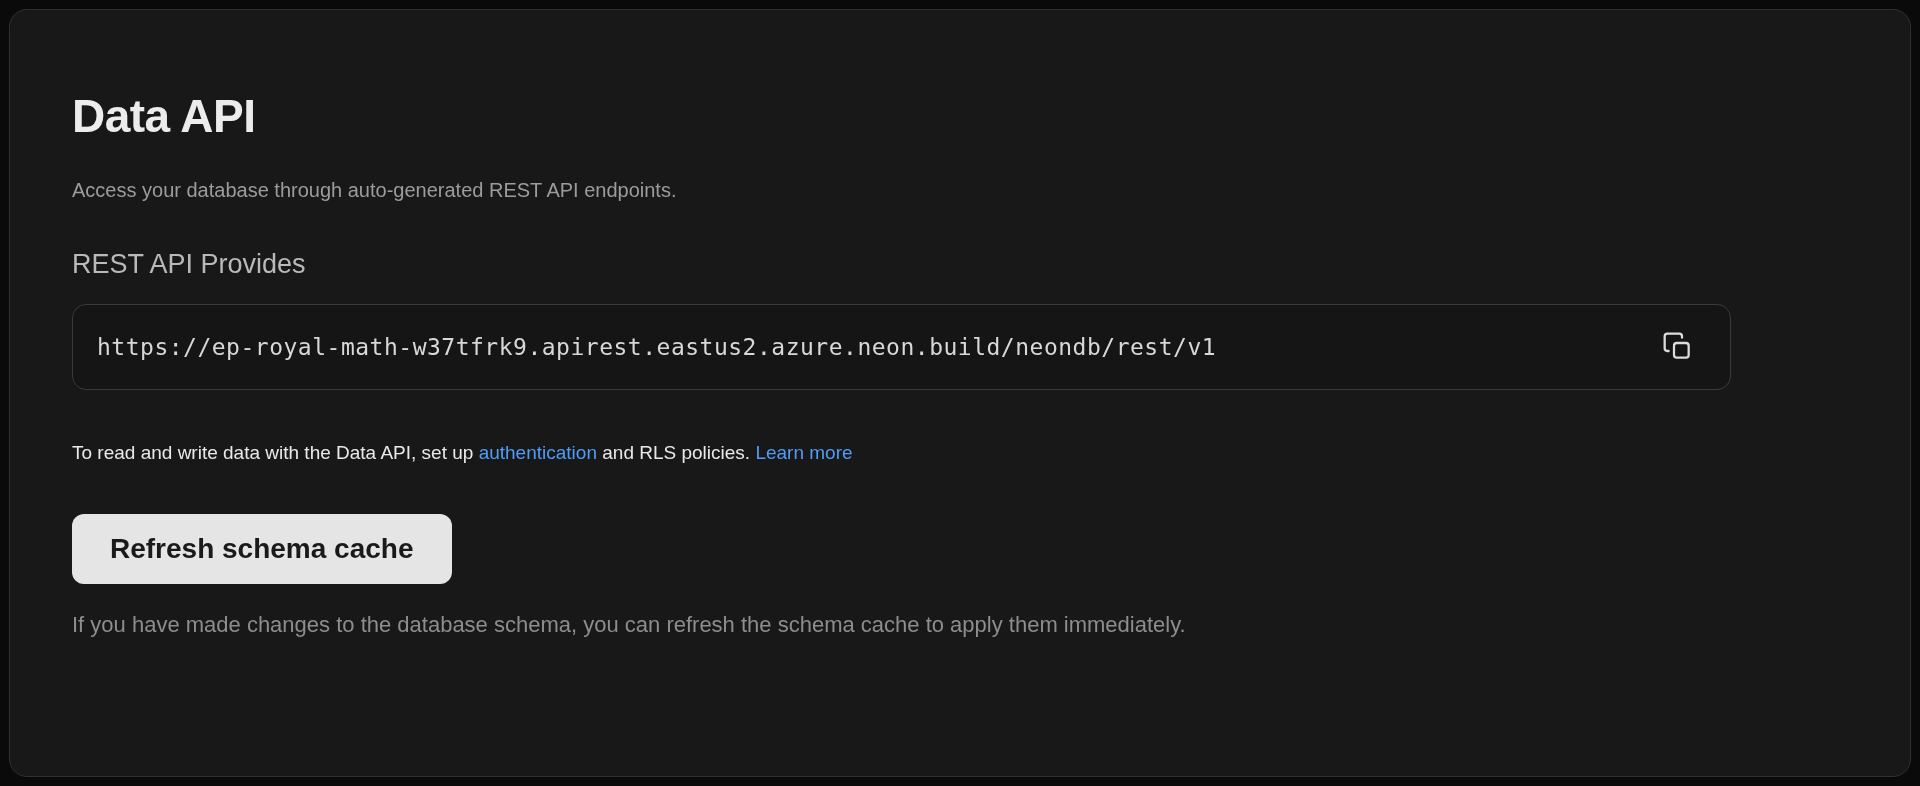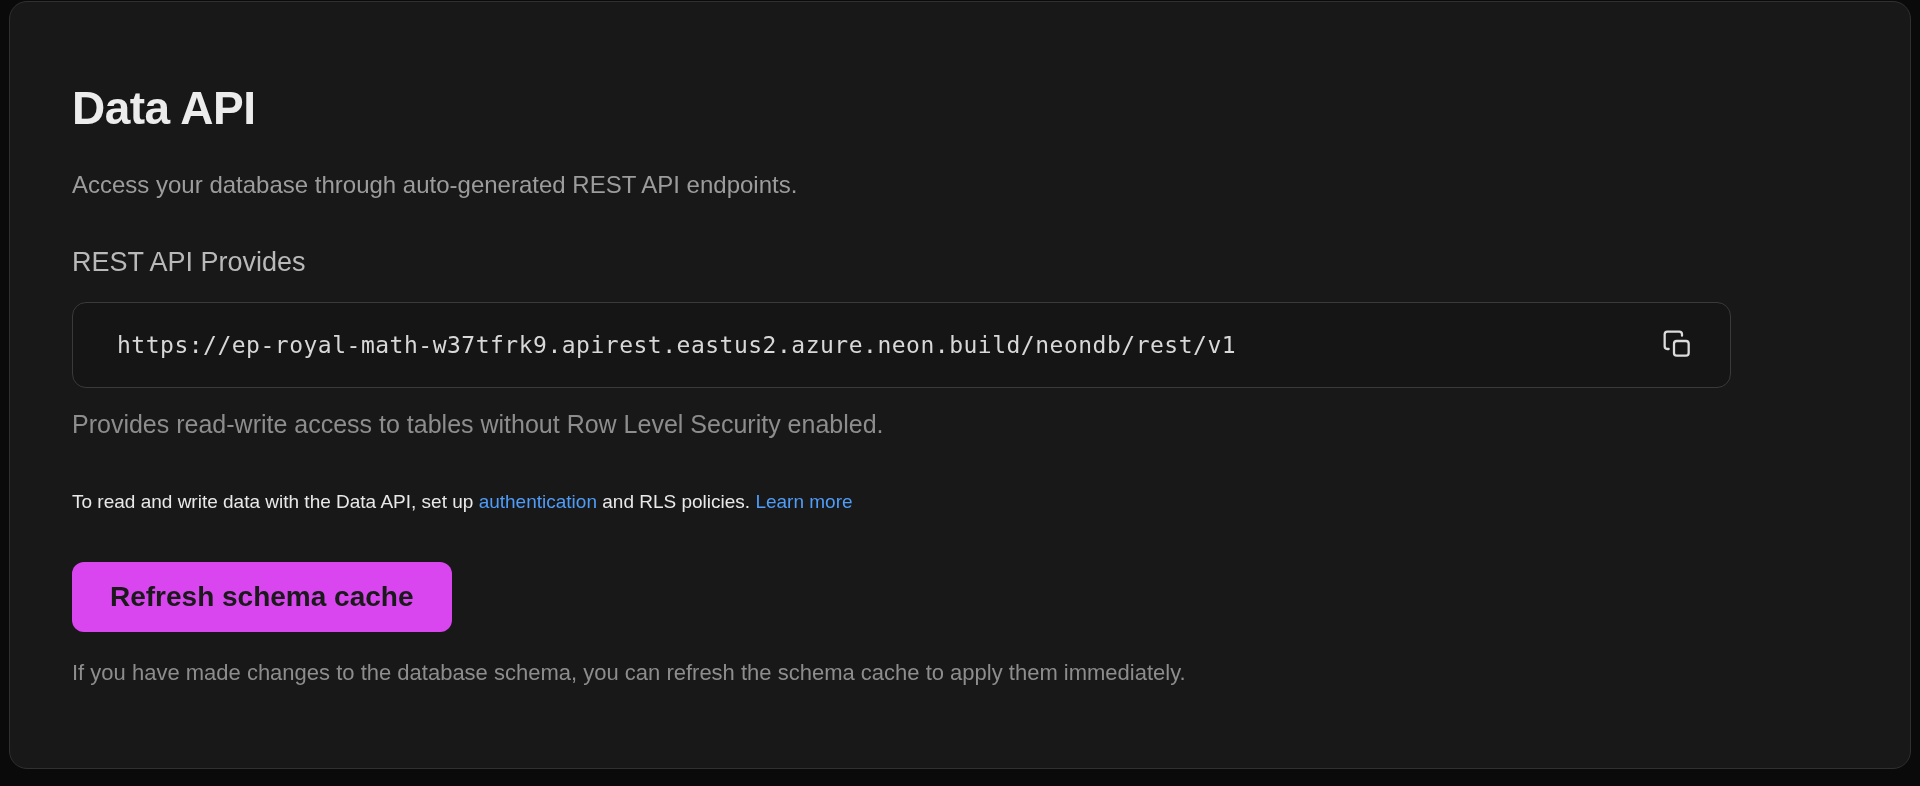--- a/index.html
+++ b/index.html
@@ -8,58 +8,58 @@
     padding: 0;
     width: 1920px;
     height: 786px;
     background: #0a0a0a;
     font-family: "Liberation Sans", sans-serif;
     -webkit-font-smoothing: antialiased;
   }
   .card {
     position: absolute;
     left: 9px;
-    top: 1px;
+    top: 9px;
     width: 1902px;
     height: 768px;
     background: #181818;
     border: 1px solid #303030;
     border-radius: 18px;
     padding: 50px 62px;
     overflow: hidden;
   }
   .page-title {
     font-size: 46px;
     font-weight: 700;
     color: #ececec;
     letter-spacing: -0.5px;
     line-height: 1.1;
   }
   .page-desc {
     margin-top: 36px;
-    font-size: 24px;
+    font-size: 20px;
     color: #9c9c9c;
     line-height: 1.3;
   }
   .endpoint-label {
     margin-top: 46px;
     font-size: 27px;
     color: #b9b9b9;
   }
   .endpoint-box {
     margin-top: 24px;
     width: 1659px;
     height: 86px;
     background: #151515;
     border: 1px solid #3a3a3a;
     border-radius: 14px;
     display: flex;
     align-items: center;
     justify-content: space-between;
-    padding: 0 28px 0 44px;
+    padding: 0 28px 0 24px;
   }
   .endpoint-value {
     font-family: "DejaVu Sans Mono", "Liberation Mono", monospace;
     font-size: 23px;
     color: #d8d8d8;
     letter-spacing: 0.5px;
     white-space: nowrap;
     overflow: hidden;
   }
   .copy-btn {
@@ -86,21 +86,21 @@
     line-height: 1.35;
   }
   .auth-note a {
     color: #4f9cf9;
     text-decoration: none;
     cursor: pointer;
   }
   .refresh-btn {
     margin-top: 48px;
     display: inline-block;
-    background: #d946ef;
+    background: #e5e5e5;
     color: #1a1a1a;
     font-family: "Liberation Sans", sans-serif;
     font-size: 28px;
     font-weight: 600;
     border: none;
     border-radius: 12px;
     padding: 19px 38px;
     cursor: pointer;
   }
   .refresh-helper {
@@ -125,21 +125,20 @@
     <button class="copy-btn">
       <span style="display:flex;">
         <svg width="32" height="32" viewBox="0 0 24 24" fill="none" stroke="#dcdcdc" stroke-width="1.7" stroke-linecap="round" stroke-linejoin="round">
           <rect x="9" y="9" width="11" height="11" rx="2"></rect>
           <path d="M5 15H4a2 2 0 0 1-2-2V4a2 2 0 0 1 2-2h9a2 2 0 0 1 2 2v1"></path>
         </svg>
       </span>
     </button>
   </div>
 
-  <div class="endpoint-helper">Provides read-write access to tables without Row Level Security enabled.</div>
 
   <div class="auth-note">
     <span>To read and write data with the Data API, set up </span><a>authentication</a><span> and RLS policies. </span><a>Learn more</a>
   </div>
 
   <div>
     <button class="refresh-btn">Refresh schema cache</button>
   </div>
 
   <div class="refresh-helper">If you have made changes to the database schema, you can refresh the schema cache to apply them immediately.</div>

